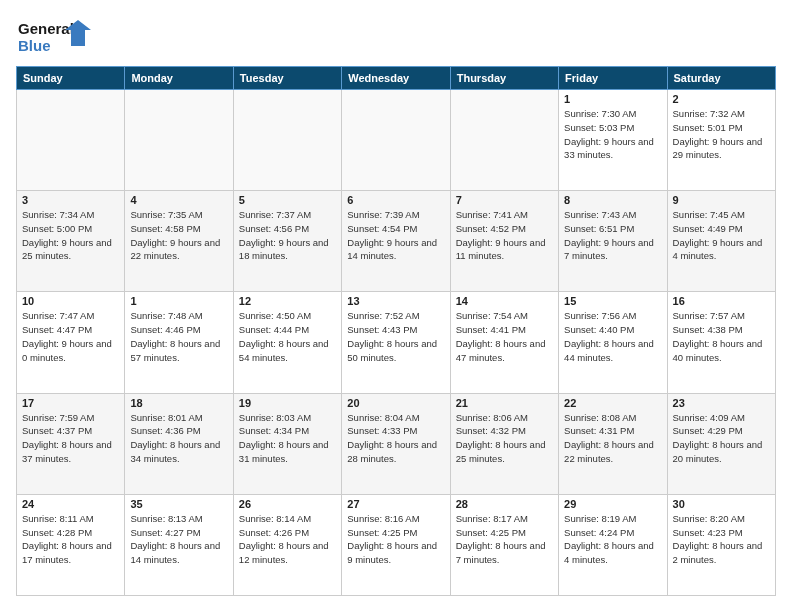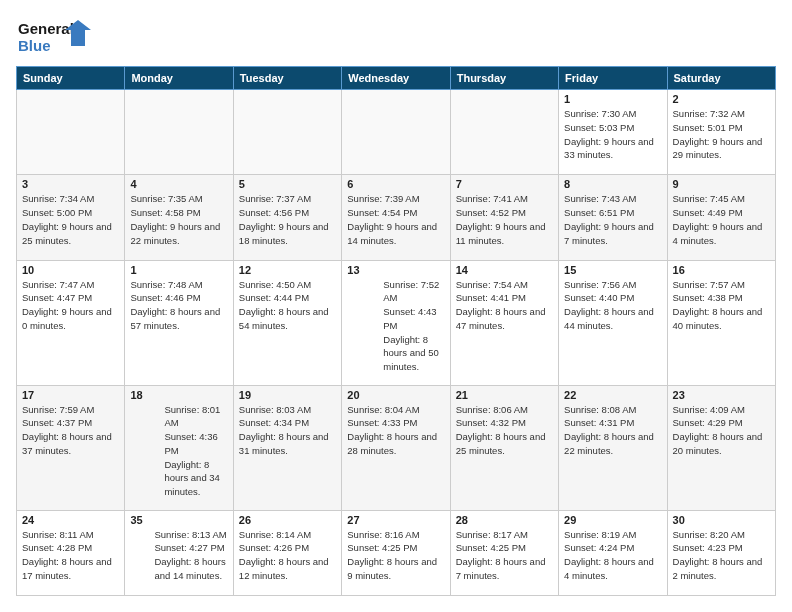--- a/index.html
+++ b/index.html
@@ -194,21 +194,21 @@
 Daylight: 8 hours and 57 minutes.</div>
           </td>
           <td>
             <span class="day-number">12</span>
             <div class="day-info" style="white-space: pre-line;">Sunrise: 4:50 AM
 Sunset: 4:44 PM
 Daylight: 8 hours and 54 minutes.</div>
           </td>
           <td>
             <span class="day-number">13</span>
-            <div class="day-info" style="white-space: pre-line; margin-left: 36px;">Sunrise: 7:52 AM
+            <div class="day-info" style="white-space: pre-line;">Sunrise: 7:52 AM
 Sunset: 4:43 PM
 Daylight: 8 hours and 50 minutes.</div>
           </td>
           <td>
             <span class="day-number">14</span>
             <div class="day-info" style="white-space: pre-line;">Sunrise: 7:54 AM
 Sunset: 4:41 PM
 Daylight: 8 hours and 47 minutes.</div>
           </td>
           <td>
@@ -226,21 +226,21 @@
         </tr>
         <tr>
           <td>
             <span class="day-number">17</span>
             <div class="day-info" style="white-space: pre-line;">Sunrise: 7:59 AM
 Sunset: 4:37 PM
 Daylight: 8 hours and 37 minutes.</div>
           </td>
           <td>
             <span class="day-number">18</span>
-            <div class="day-info" style="white-space: pre-line; margin-left: 34px;">Sunrise: 8:01 AM
+            <div class="day-info" style="white-space: pre-line;">Sunrise: 8:01 AM
 Sunset: 4:36 PM
 Daylight: 8 hours and 34 minutes.</div>
           </td>
           <td>
             <span class="day-number">19</span>
             <div class="day-info" style="white-space: pre-line;">Sunrise: 8:03 AM
 Sunset: 4:34 PM
 Daylight: 8 hours and 31 minutes.</div>
           </td>
           <td>
@@ -270,21 +270,21 @@
         </tr>
         <tr>
           <td>
             <span class="day-number">24</span>
             <div class="day-info" style="white-space: pre-line;">Sunrise: 8:11 AM
 Sunset: 4:28 PM
 Daylight: 8 hours and 17 minutes.</div>
           </td>
           <td>
             <span class="day-number">35</span>
-            <div class="day-info" style="white-space: pre-line; margin-left: 24px;">Sunrise: 8:13 AM
+            <div class="day-info" style="white-space: pre-line;">Sunrise: 8:13 AM
 Sunset: 4:27 PM
 Daylight: 8 hours and 14 minutes.</div>
           </td>
           <td>
             <span class="day-number">26</span>
             <div class="day-info" style="white-space: pre-line;">Sunrise: 8:14 AM
 Sunset: 4:26 PM
 Daylight: 8 hours and 12 minutes.</div>
           </td>
           <td>

